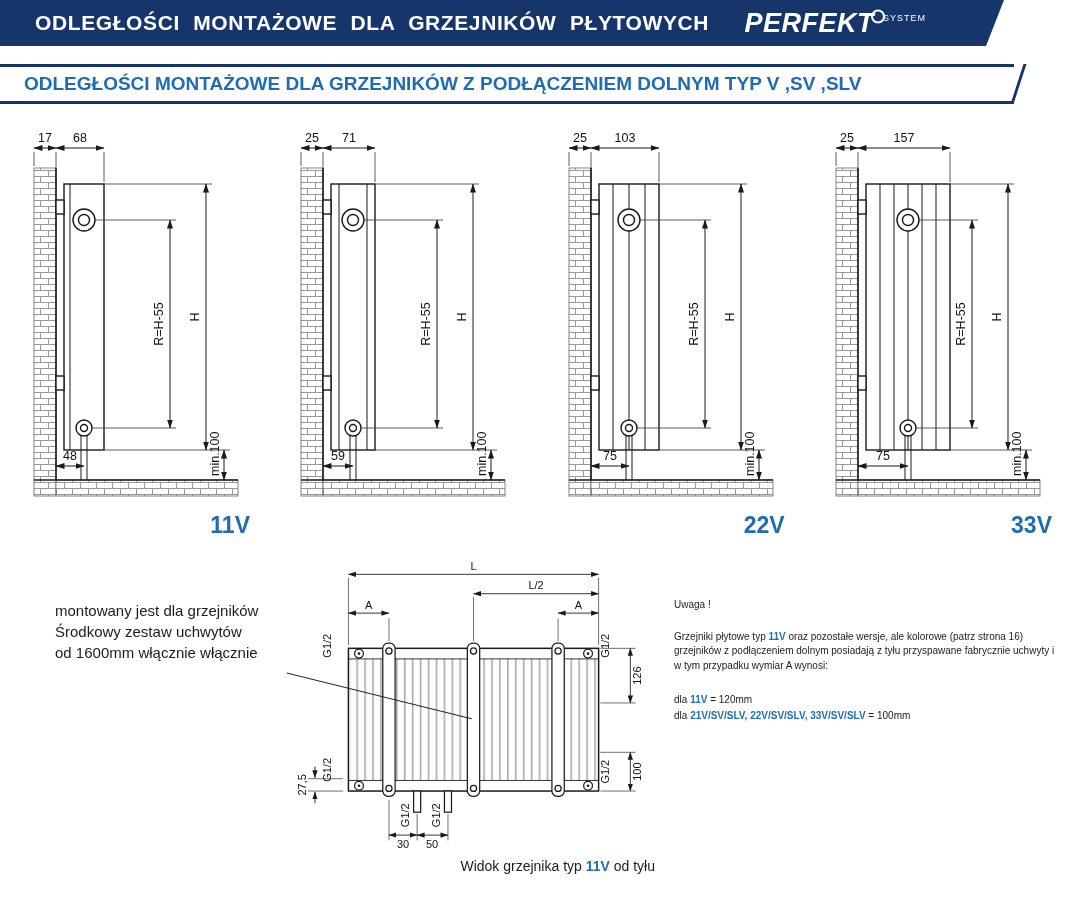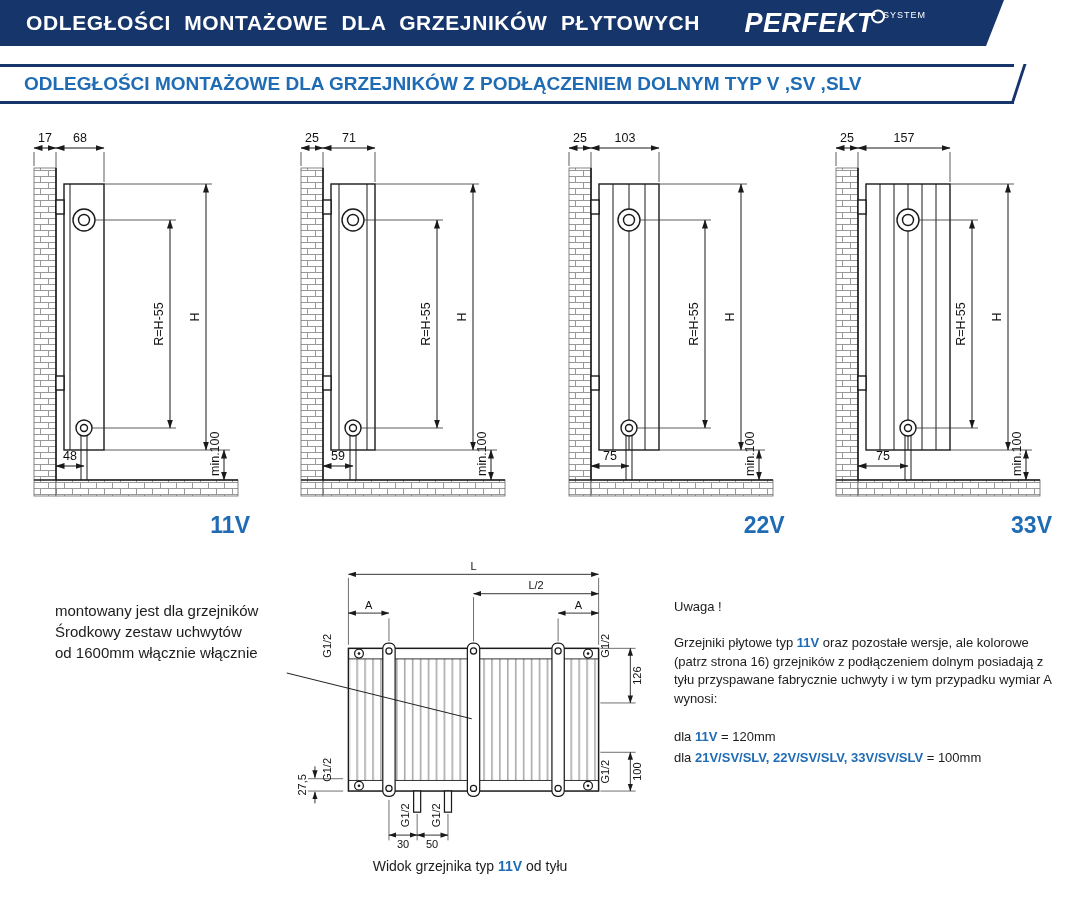--- a/index.html
+++ b/index.html
@@ -8,25 +8,25 @@
   .page { position:relative; width:1072px; height:898px; background:#fff; overflow:hidden; }
 
   
   .topbar {
     position:absolute; left:0; top:10; width:1004px; height:46px;
     background:var(--navy); color:#fff;
     clip-path:polygon(0 0, 100% 0, calc(100% - 18px) 100%, 0 100%);
     display:flex; align-items:center;
   }
   .topbar-title {
-    padding-left:26px; font-size:21px; font-weight:bold;
+    padding-left:35px; font-size:21px; font-weight:bold;
     letter-spacing:0.6px; word-spacing:7px; white-space:nowrap;
   }
   .logo { position:absolute; right:78px; top:50%; transform:translateY(-50%);
-          display:flex; align-items:flex-start; color:#fff; }
+          display:flex; align-items:center; color:#fff; }
   .logo-main { font-style:italic; font-weight:bold; font-size:27px; letter-spacing:0.5px; line-height:1; }
   .logo-ring { width:14px; height:14px; border:2px solid #fff; border-radius:50%;
                margin-left:-3px; margin-bottom:13px; }
   .logo-sub { font-size:9px; letter-spacing:1px; margin-left:-2px; margin-bottom:12px; }
 
   .subbar {
     position:absolute; left:0; top:64px; width:1014px; height:40px;
     border-top:3px solid var(--navy); border-bottom:3px solid var(--navy);
     display:flex; align-items:center;
   }
@@ -52,23 +52,23 @@
   .d  { stroke:#1a1a1a; stroke-width:1; marker-start:url(#arr); marker-end:url(#arr); }
   .de { stroke:#1a1a1a; stroke-width:1; marker-end:url(#arr); }
   .dot { fill:#1a1a1a; }
   .leader { stroke:#1a1a1a; stroke-width:1.1; }
 
   
   .left-note { position:absolute; left:55px; top:600px; width:250px;
                font-size:15px; color:#1c1c1c; line-height:1.4; }
   .rear-wrap { position:absolute; left:285px; top:560px; width:370px; }
   .rear-caption { position:absolute; left:285px; top:858px; width:370px;
-                  text-align:center; font-size:14px; color:#1c1c1c; }
+                  text-align:right; font-size:14px; color:#1c1c1c; }
   .right-note { position:absolute; left:674px; top:598px; width:382px;
-                font-size:13px; color:#1c1c1c; line-height:1.42; }
+                font-size:10px; color:#1c1c1c; line-height:1.42; }
   .right-note .head { margin-bottom:18px; }
   .right-note .para { margin-bottom:20px; }
   .right-note .vals div { margin-bottom:2px; }
   .hl { color:var(--blue); font-weight:bold; }
 </style>
 </head>
 <body>
 
 <div class="page">
 

